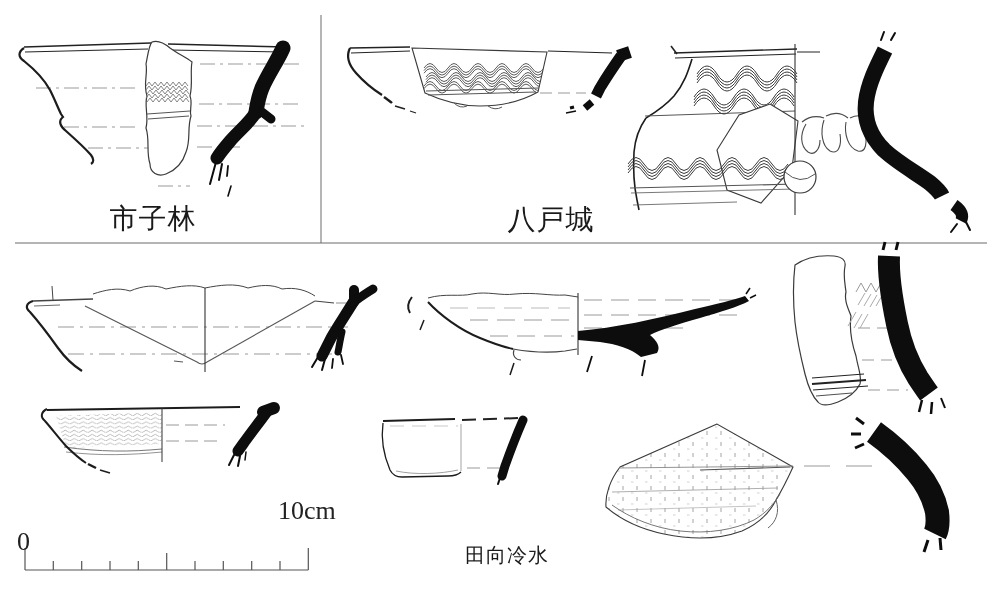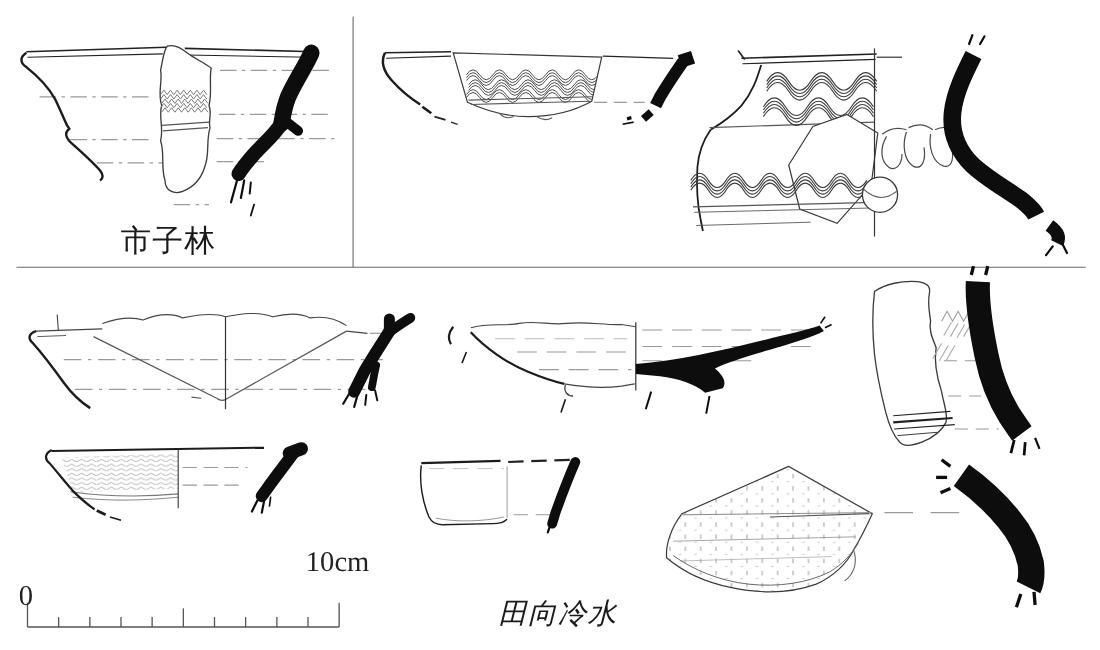--- a/index.html
+++ b/index.html
@@ -339,18 +339,19 @@
       <line x1="166.7" y1="570" x2="166.7" y2="553"></line>
       <line x1="195" y1="570" x2="195" y2="561"></line>
       <line x1="223.3" y1="570" x2="223.3" y2="561"></line>
       <line x1="251.7" y1="570" x2="251.7" y2="561"></line>
       <line x1="280" y1="570" x2="280" y2="561"></line>
       <line x1="308.3" y1="570" x2="308.3" y2="548"></line>
     </g>
   </svg>
 
   <div class="site-label" style="left:96px;top:205px;width:114px;">市子林</div>
-  <div class="site-label" style="left:445px;top:545px;width:124px;font-size:26px;font-style:italic;">田向冷水</div>
+  <div class="site-label" style="left:494px;top:206px;width:114px;">八戸城</div>
+  <div class="site-label" style="left:445px;top:545px;width:124px;font-size:20px;">田向冷水</div>
 
   <div class="scale-label" style="left:17px;top:529px;">0</div>
   <div class="scale-label" style="left:278px;top:498px;">10cm</div>
 
 </div>
 
 </body></html>

